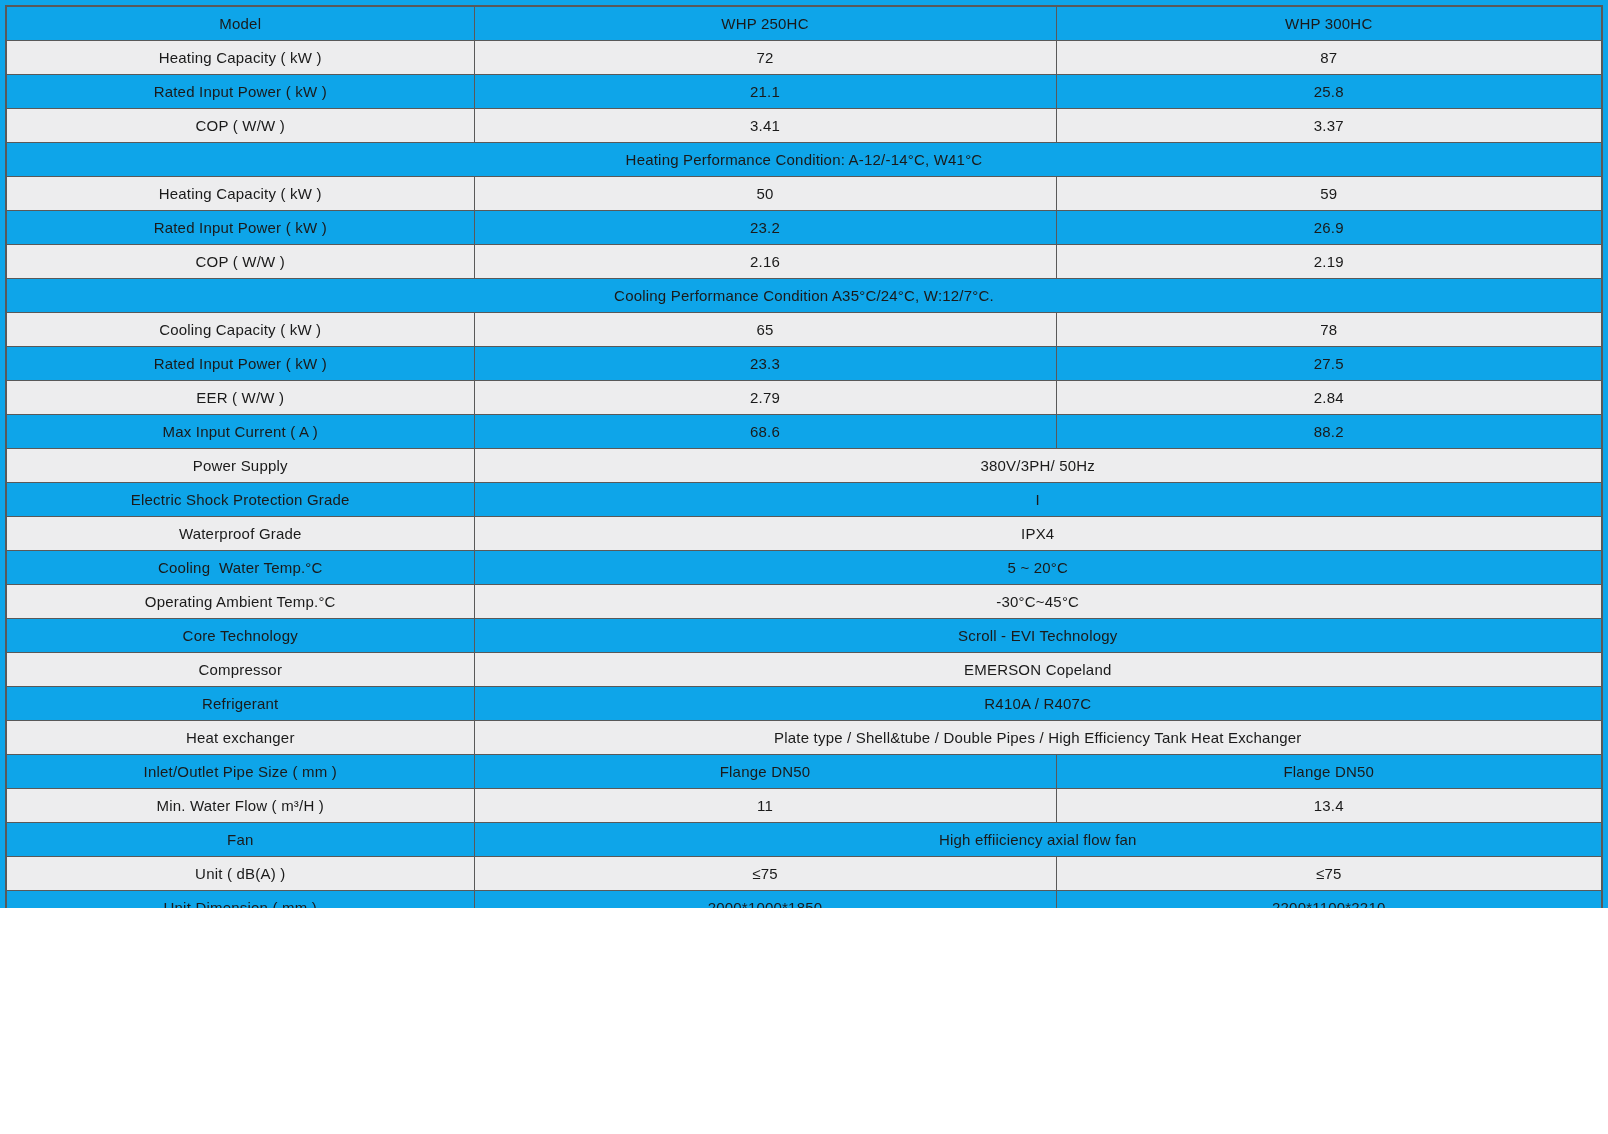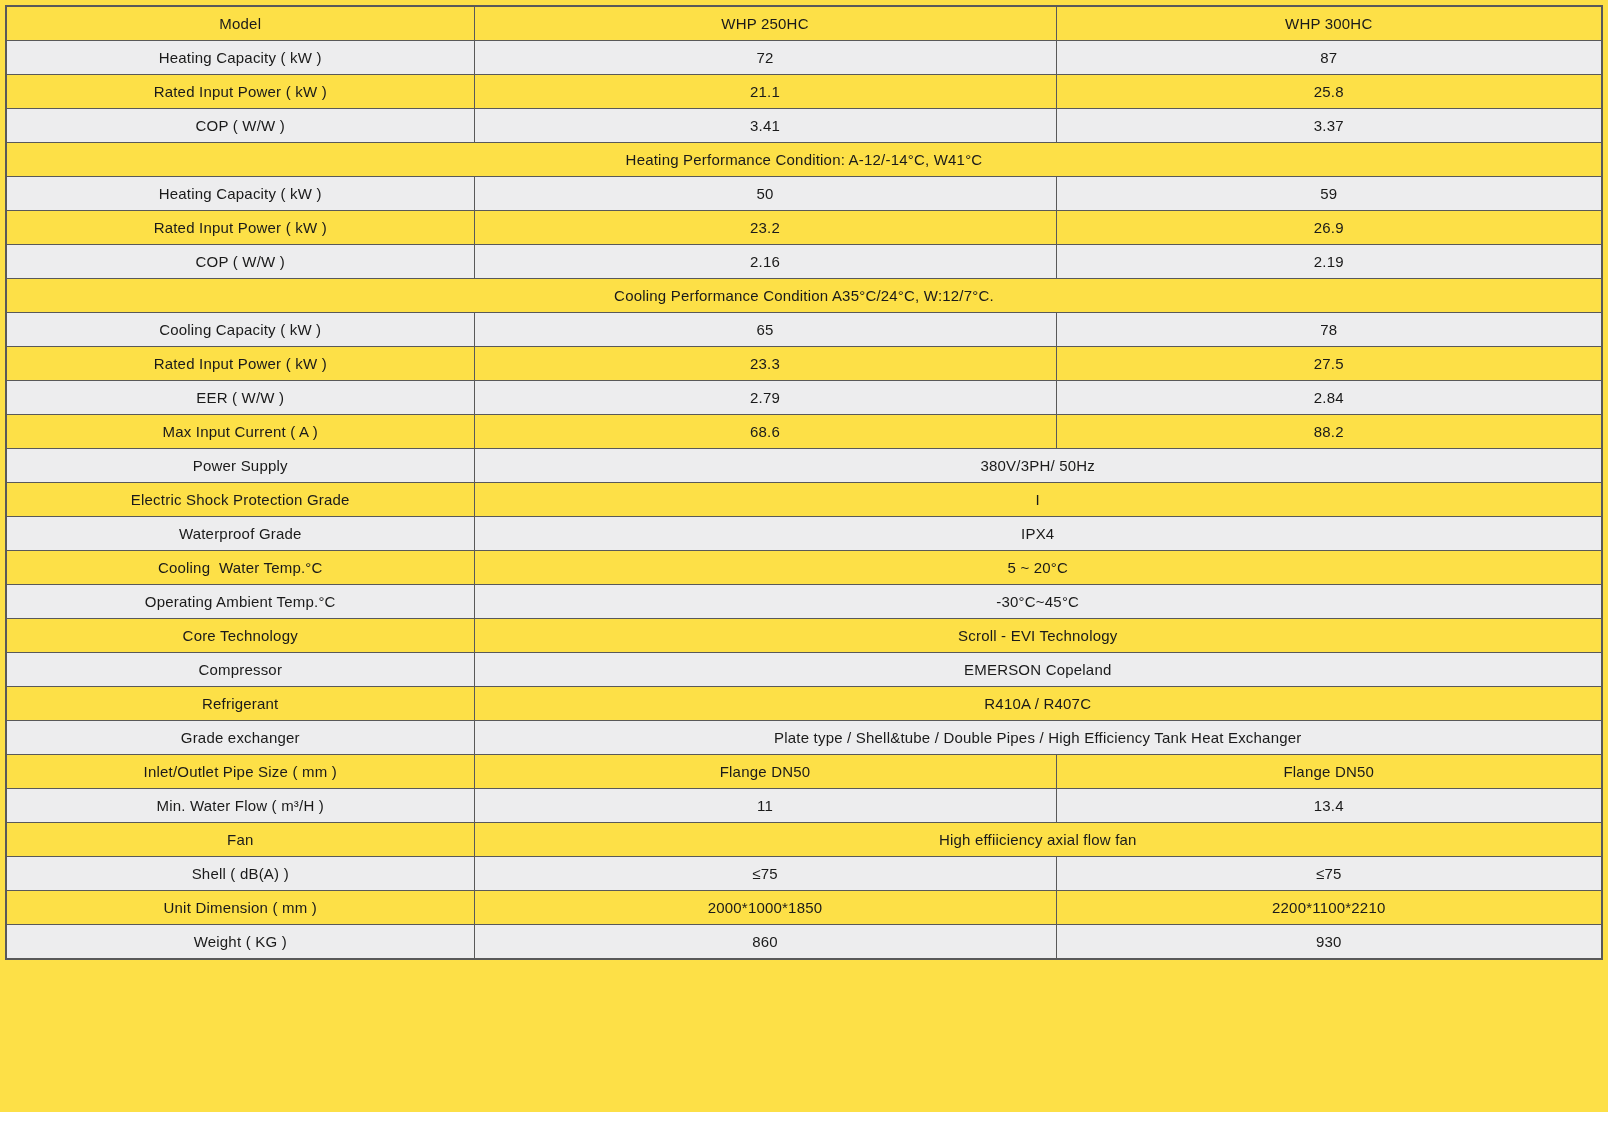--- a/index.html
+++ b/index.html
@@ -2,24 +2,24 @@
 <html style="--stripe-color: #ededee; --border-color: #595959; --text-color: #1a1a1a;"><head>
 <meta charset="utf-8">
 <style>
   html, body {
     margin: 0;
     padding: 0;
     background: #ffffff;
   }
   .page {
     width: 1608px;
-    height: 1112px;
+    height: 908px;
     box-sizing: border-box;
     padding: 5px 5px 0 5px;
-    background: #fde047;
+    background: #0ea5e9;
     font-family: "Liberation Sans", sans-serif;
   }
   table.spec {
     width: 1598px;
     border-collapse: collapse;
     table-layout: fixed;
     border: 2px solid var(--border-color, #595959);
     font-size: 15px;
     color: var(--text-color, #1a1a1a);
   }
@@ -139,39 +139,39 @@
         </tr>
         <tr>
           <td class="label-cell">Compressor</td>
           <td colspan="2">EMERSON Copeland</td>
         </tr>
         <tr>
           <td class="label-cell">Refrigerant</td>
           <td colspan="2">R410A / R407C</td>
         </tr>
         <tr>
-          <td class="label-cell">Grade exchanger</td>
+          <td class="label-cell">Heat exchanger</td>
           <td colspan="2">Plate type / Shell&amp;tube / Double Pipes / High Efficiency Tank Heat Exchanger</td>
         </tr>
         <tr>
           <td class="label-cell">Inlet/Outlet Pipe Size ( mm )</td>
           <td>Flange DN50</td>
           <td>Flange DN50</td>
         </tr>
         <tr>
           <td class="label-cell">Min. Water Flow ( m³/H )</td>
           <td>11</td>
           <td>13.4</td>
         </tr>
         <tr>
           <td class="label-cell">Fan</td>
           <td colspan="2">High effiiciency axial flow fan</td>
         </tr>
         <tr>
-          <td class="label-cell">Shell ( dB(A) )</td>
+          <td class="label-cell">Unit ( dB(A) )</td>
           <td>≤75</td>
           <td>≤75</td>
         </tr>
         <tr>
           <td class="label-cell">Unit Dimension ( mm )</td>
           <td>2000*1000*1850</td>
           <td>2200*1100*2210</td>
         </tr>
         <tr>
           <td class="label-cell">Weight ( KG )</td>

